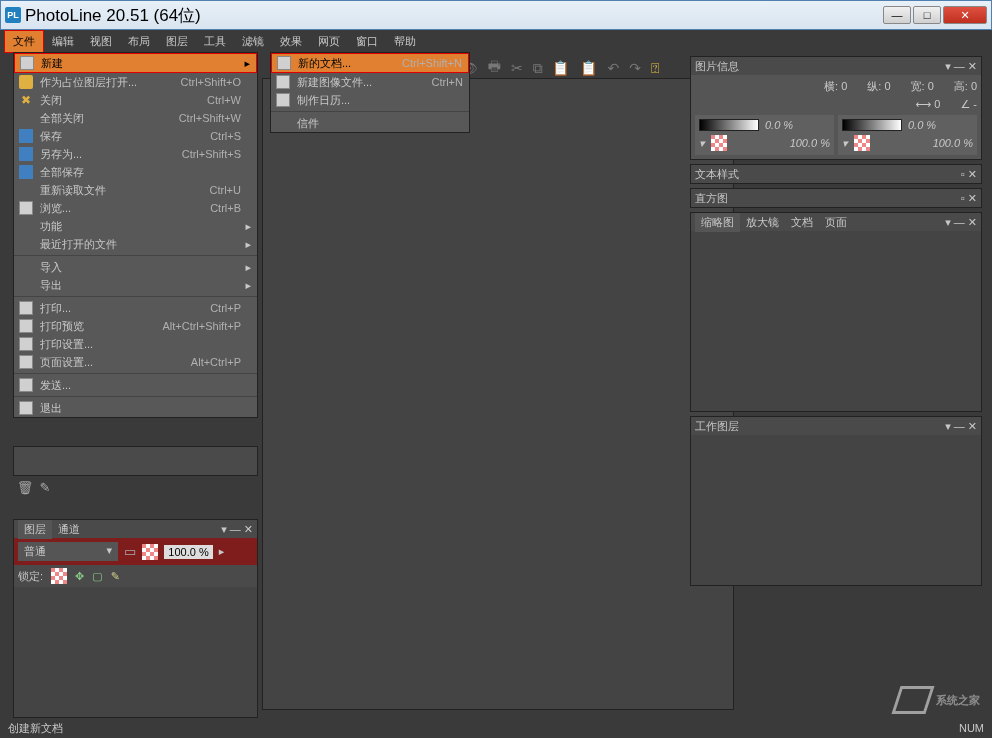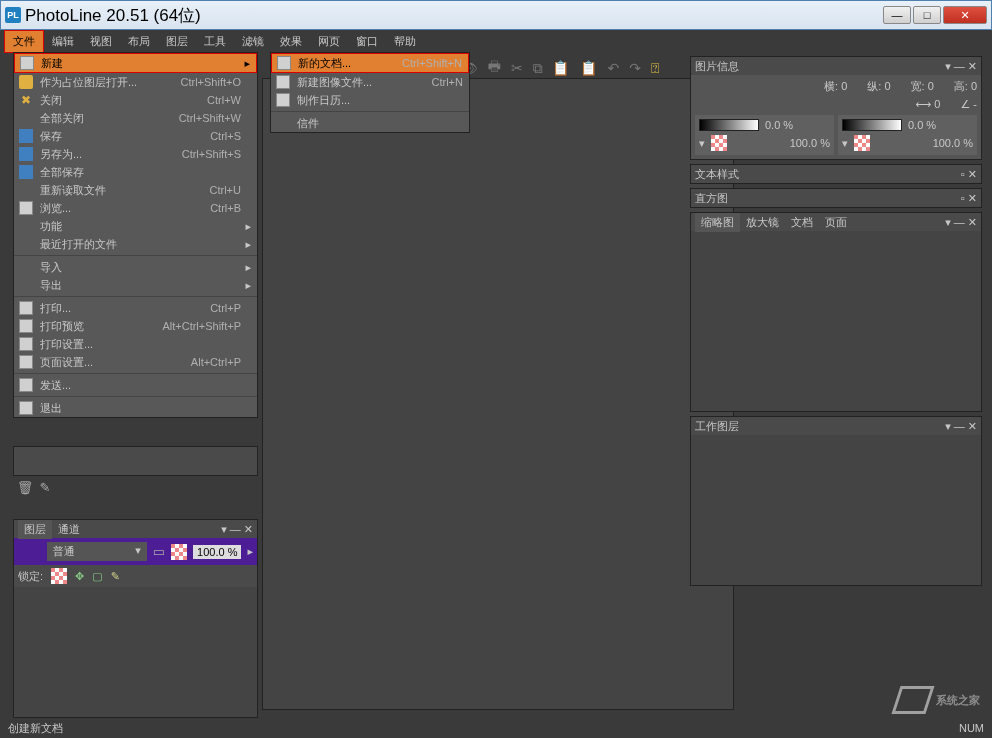--- a/index.html
+++ b/index.html
@@ -34,32 +34,32 @@
 
 .workspace { position: absolute; left: 262px; top: 78px; right: 258px; bottom: 28px; background: #444; border: 1px solid #222; }
 
 .right-panels { position: absolute; right: 10px; top: 56px; width: 292px; display: flex; flex-direction: column; gap: 4px; }
 .panel { background: #3a3a3a; border: 1px solid #222; }
 .panel-header { height: 18px; background: #4a4a4a; color: #c8c8c8; display: flex; align-items: center; padding: 0 4px; }
 .panel-header .spacer { flex: 1; }
 .panel-body { background: #555; padding: 4px; color: #c8c8c8; }
 .info-row { display: flex; gap: 20px; margin-bottom: 4px; justify-content: flex-end; }
 .swatches { display: flex; gap: 4px; }
-.swatch-block { flex: 1; background: #606060; padding: 4px; display: flex; flex-direction: column; gap: 4px; align-items: center; }
+.swatch-block { flex: 1; background: #606060; padding: 4px; display: flex; flex-direction: column; gap: 4px; align-items: center; font-style: italic; }
 .swatch-grad { width: 60px; height: 12px; background: linear-gradient(to right, #000, #fff); border: 1px solid #222; }
 .swatch-checker { width: 16px; height: 16px; background: repeating-conic-gradient(#fff 0 25%, #e88 0 50%) 0 0/8px 8px; display: inline-block; }
 .tab-row { display: flex; color: #c8c8c8; background: #4a4a4a; }
 .tab-row .tab { padding: 2px 6px; }
 .tab-row .tab.active { background: #555; }
 
 .left-bottom { position: absolute; left: 13px; top: 446px; width: 245px; color: #c8c8c8; }
 .left-bottom .toolbar-icons { display: flex; gap: 6px; padding: 4px; }
 .layer-panel { margin-top: 20px; }
 .layer-panel .panel-header { display: flex; }
-.layer-controls { background: #4c1d95; padding: 4px; display: flex; align-items: center; gap: 6px; justify-content: flex-end; }
+.layer-controls { background: #7f1d1d; padding: 4px; display: flex; align-items: center; gap: 6px; }
 .dropdown { background: #555; color: #c8c8c8; padding: 2px 6px; width: 100px; display: flex; justify-content: space-between; }
 .opacity-field { background: #ddd; color: #000; padding: 1px 4px; }
 .layer-area { background: #444; height: 130px; }
 .lock-row { background: #4a4a4a; padding: 3px 4px; display: flex; align-items: center; gap: 8px; }
 
 .statusbar { position: absolute; left: 0; right: 0; bottom: 0; height: 20px; background: #3a3a3a; color: #c8c8c8; display: flex; align-items: center; padding: 0 8px; }
 .statusbar .right { margin-left: auto; display: flex; gap: 14px; }
 
 .watermark { position: absolute; right: 12px; bottom: 24px; color: #b0b0b0; opacity: .7; font-size: 16px; font-weight: bold; display: flex; align-items: center; gap: 6px; }
 .watermark .logo { width: 34px; height: 28px; border: 3px solid #ccc; transform: skewX(-18deg); }

